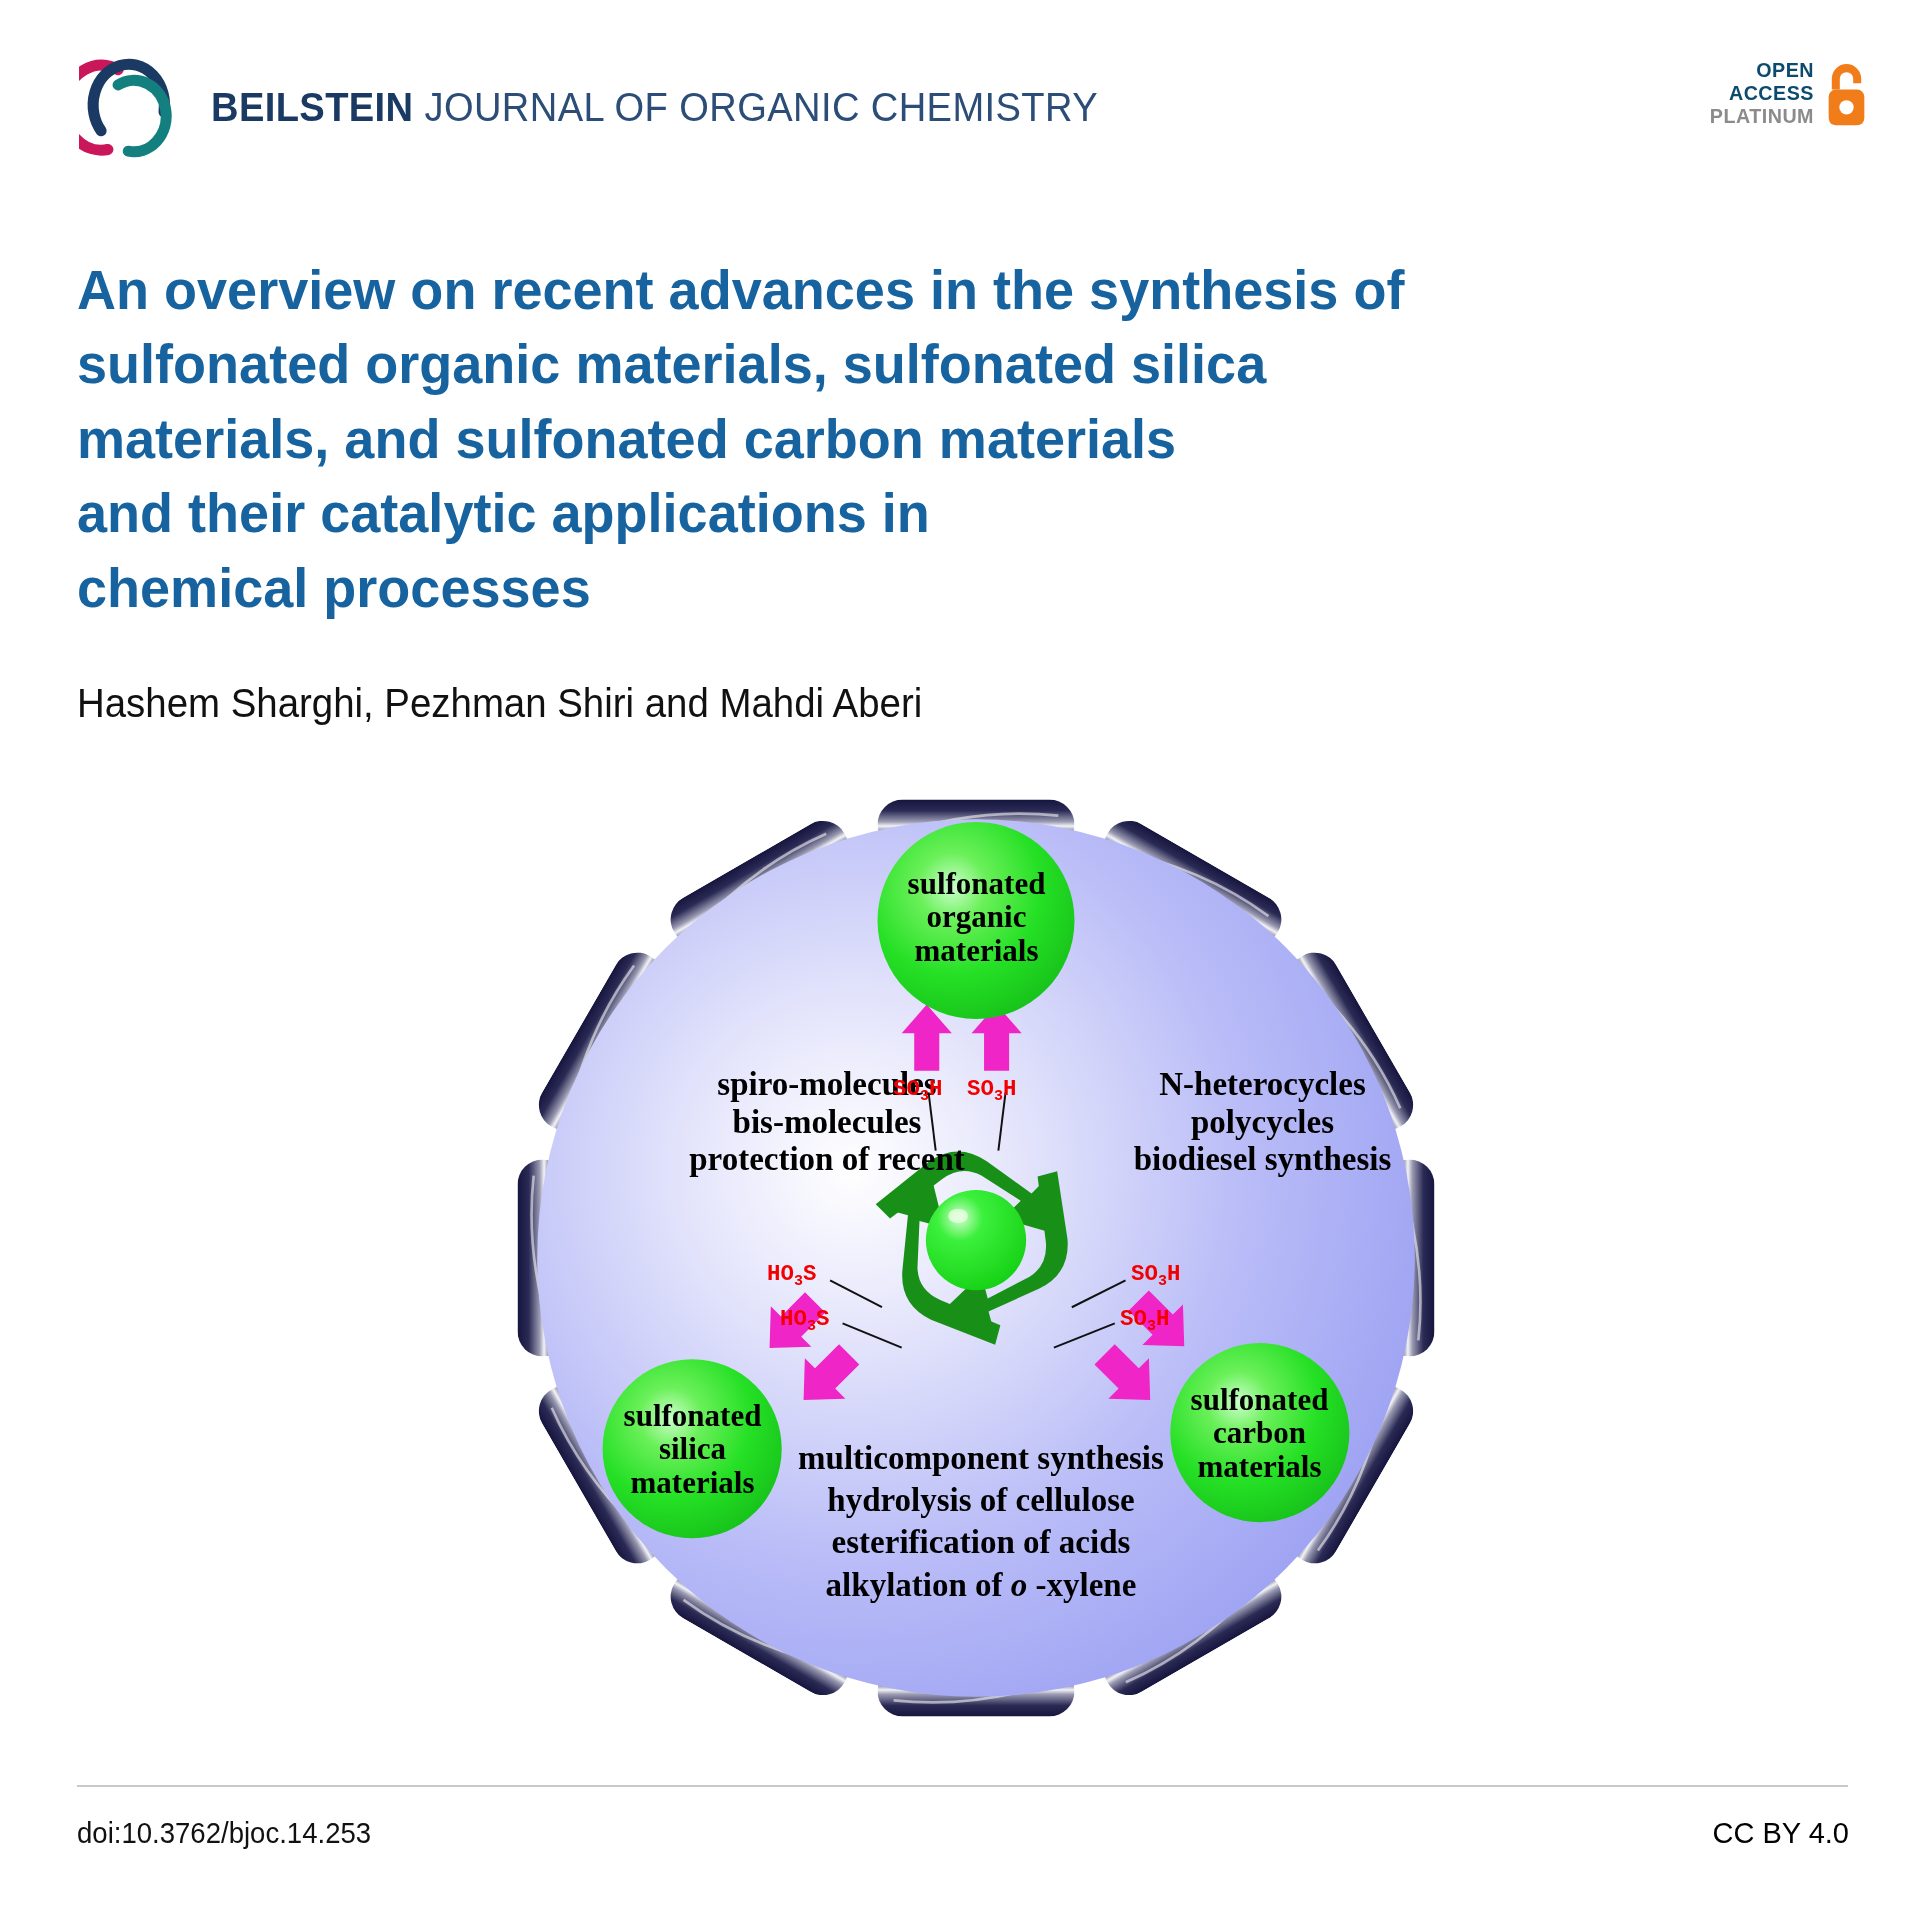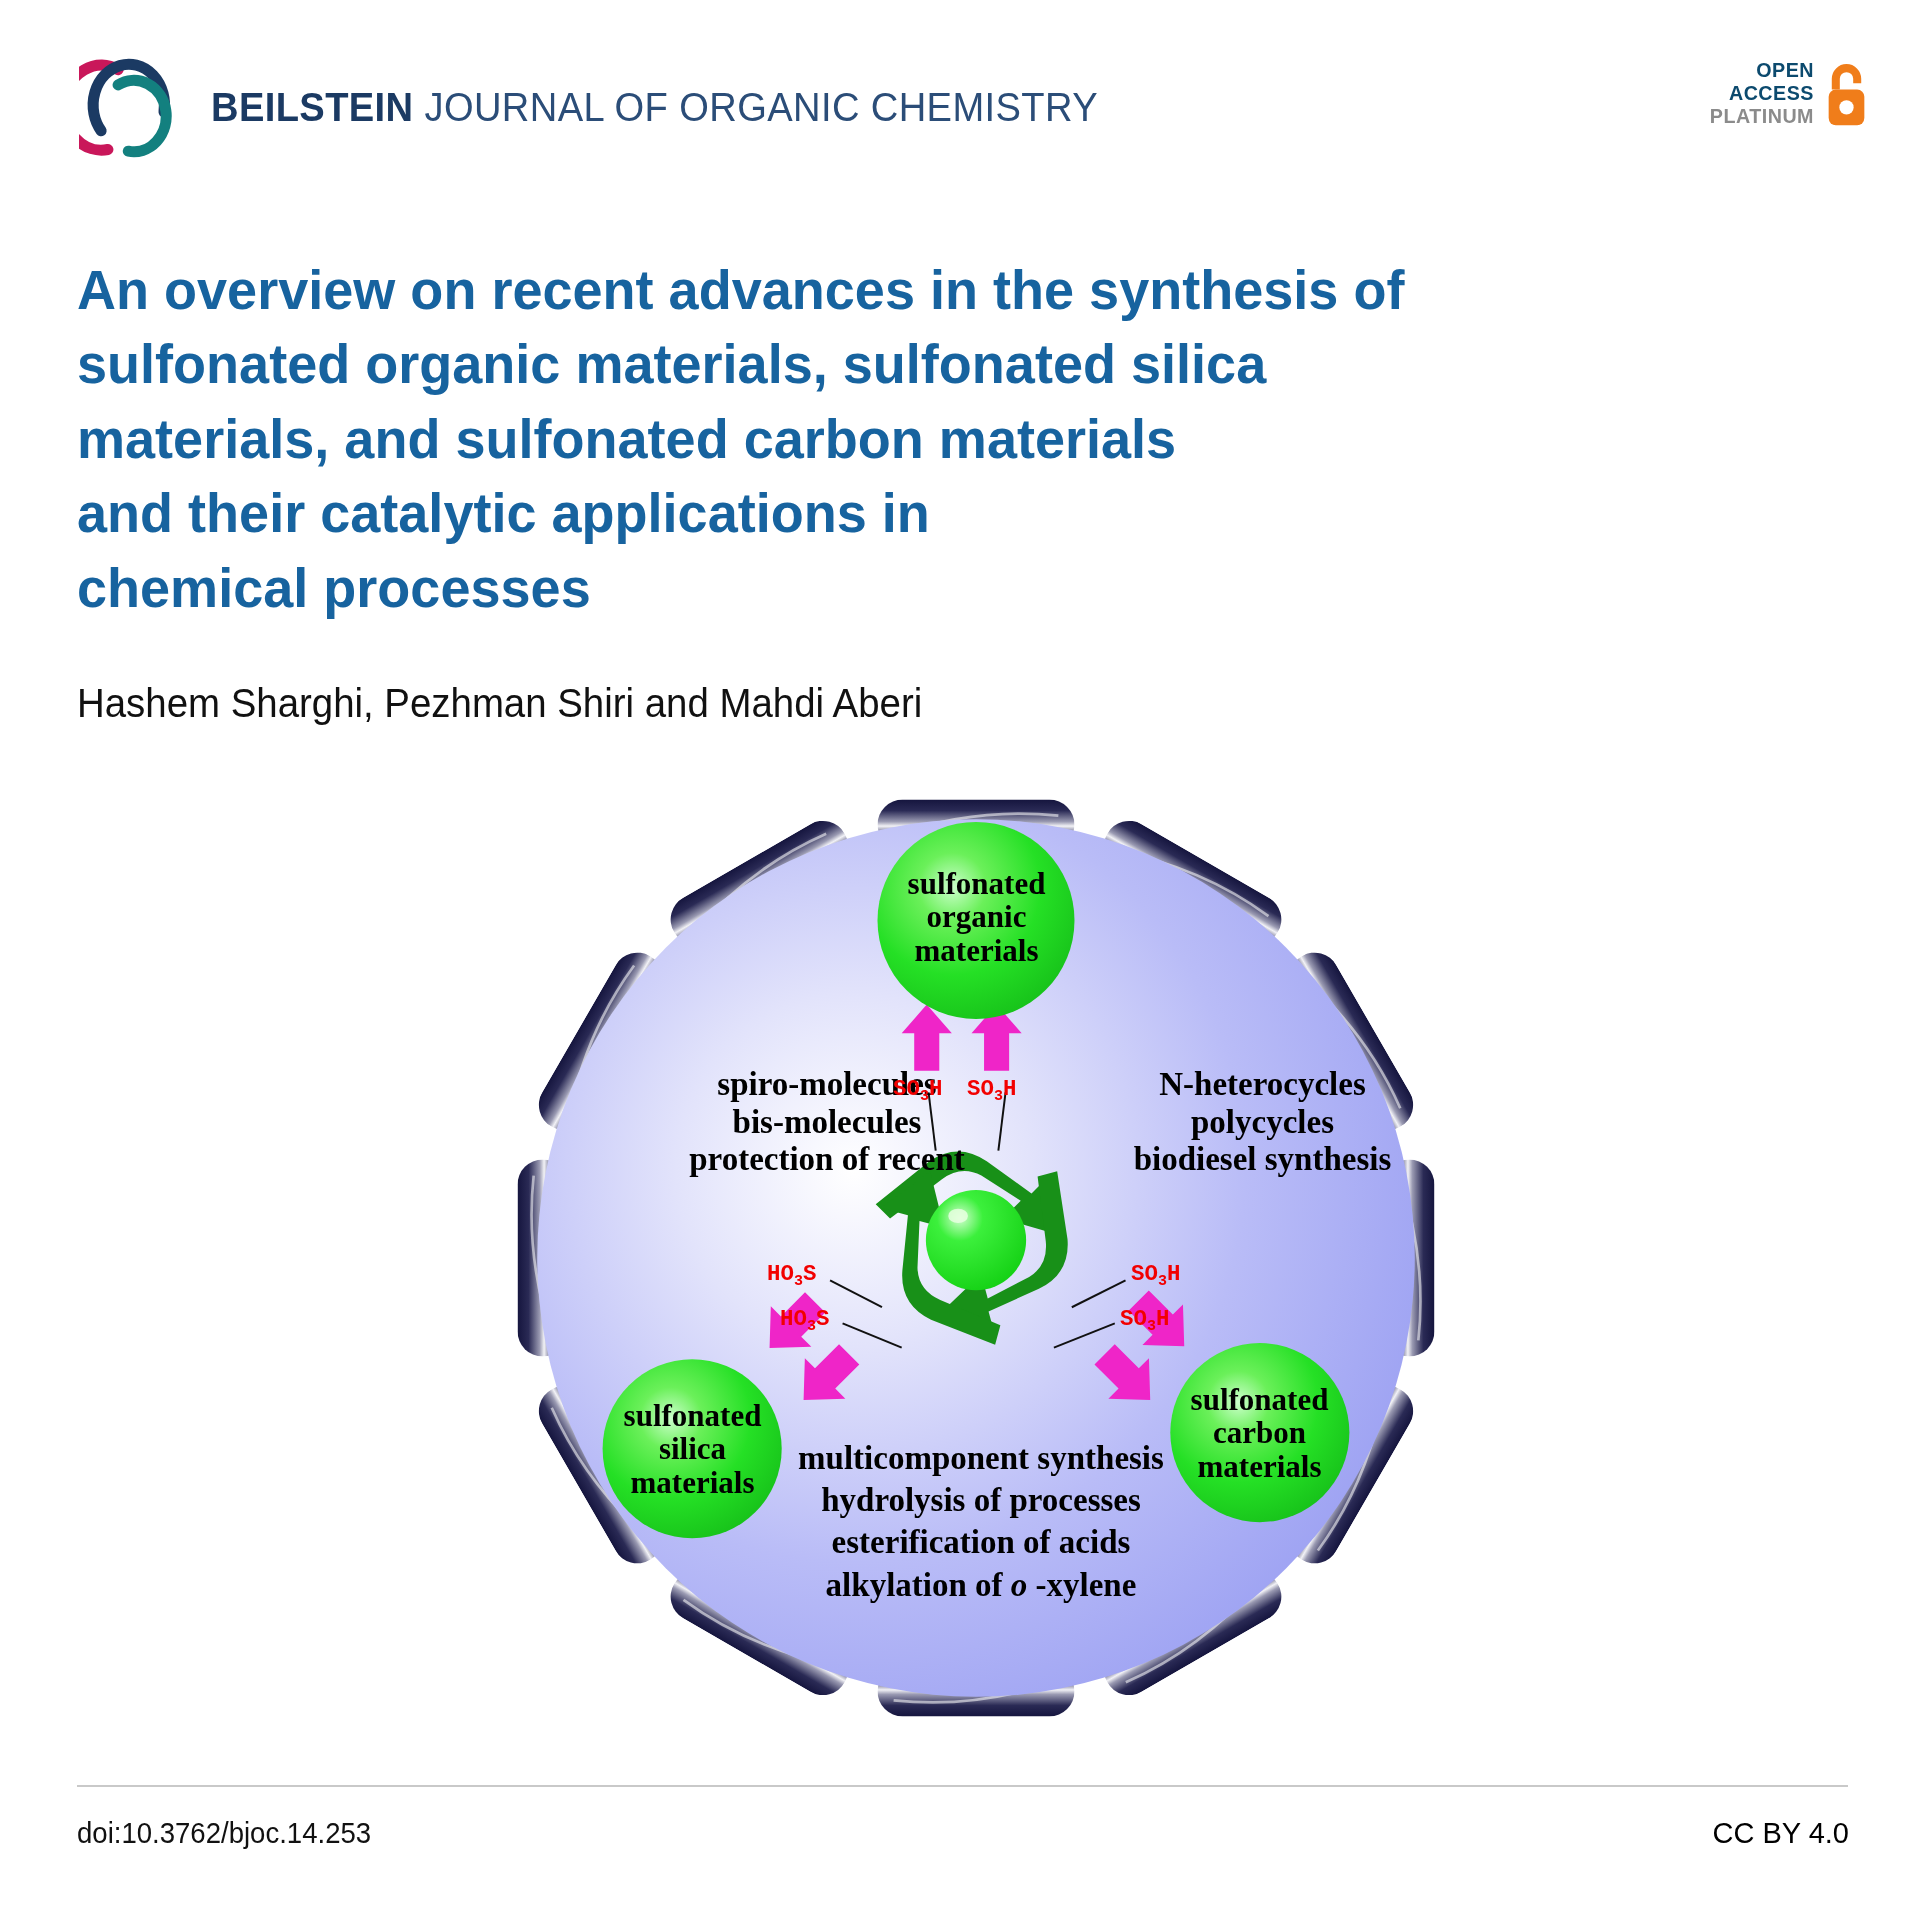--- a/index.html
+++ b/index.html
@@ -346,21 +346,21 @@
   </div>
 
   <div class="gtext block-text" style="left:573px; top:296px; width:403px;">
     <div>N-heterocycles</div>
     <div>polycycles</div>
     <div>biodiesel synthesis</div>
   </div>
 
   <div class="gtext block-text" style="left:260px; top:667px; width:466px; line-height:1.28;">
     <div>multicomponent synthesis</div>
-    <div>hydrolysis of processes</div>
+    <div>hydrolysis of cellulose</div>
     <div>esterification of acids</div>
     <div>alkylation of <i>o</i> -xylene</div>
   </div>
 
   <div class="so3" style="left:405px; top:306px;">SO<sub>3</sub>H</div>
   <div class="so3" style="left:479px; top:306px;">SO<sub>3</sub>H</div>
   <div class="so3" style="left:279px; top:491px;">HO<sub>3</sub>S</div>
   <div class="so3" style="left:292px; top:536px;">HO<sub>3</sub>S</div>
   <div class="so3" style="left:643px; top:491px;">SO<sub>3</sub>H</div>
   <div class="so3" style="left:632px; top:536px;">SO<sub>3</sub>H</div>

